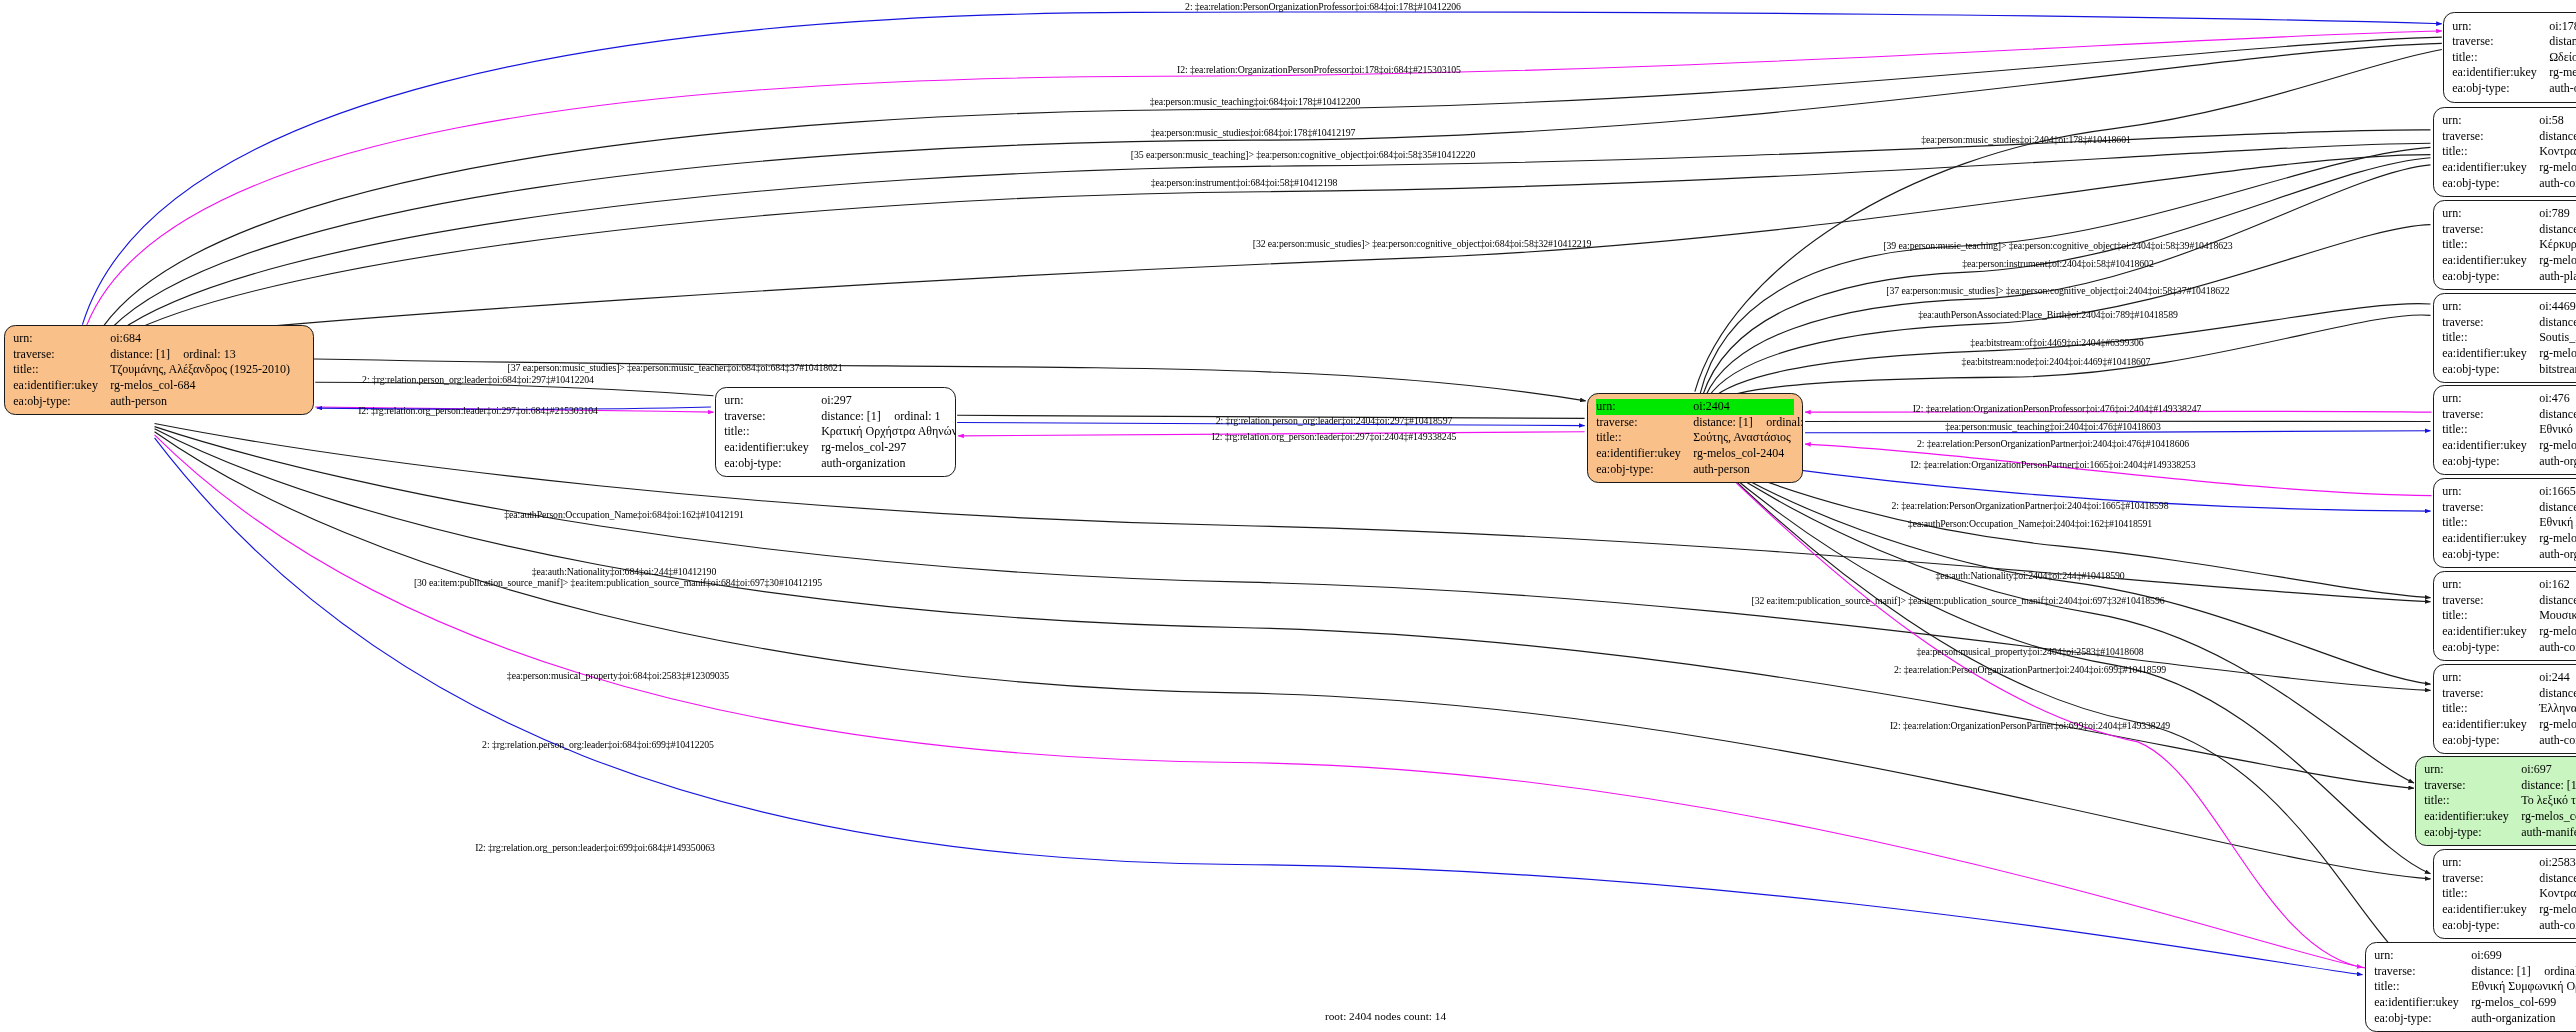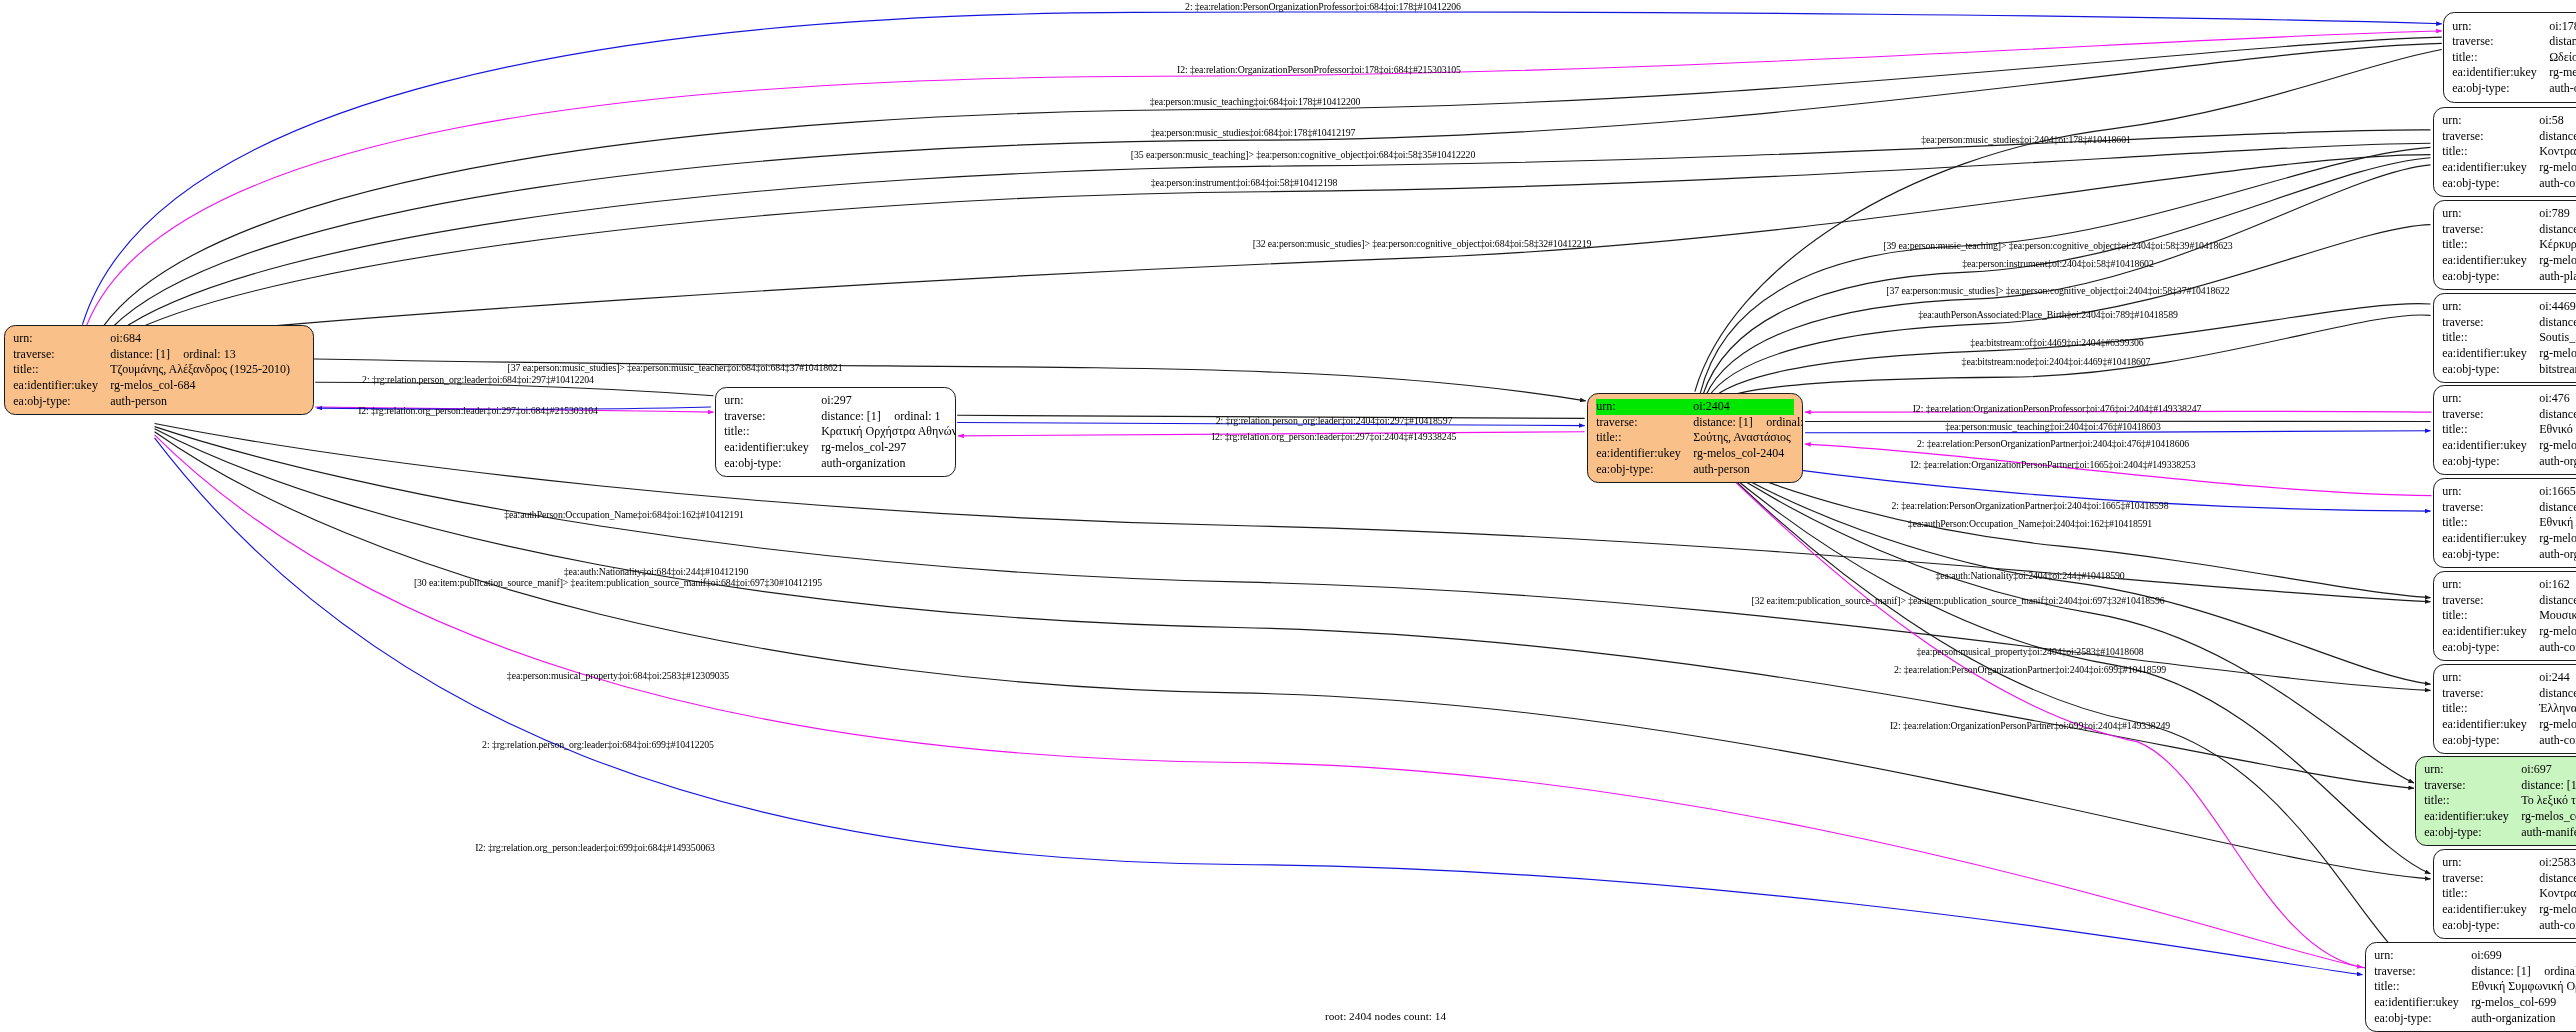--- a/index.html
+++ b/index.html
@@ -513,21 +513,21 @@
       <div class="elabel" style="left: 478px; top: 411px;">I2: ‡rg:relation.org_person:leader‡oi:297‡oi:684‡#215303104</div>
       <div class="elabel" style="left: 1334px; top: 421px;">2: ‡rg:relation.person_org:leader‡oi:2404‡oi:297‡#10418597</div>
       <div class="elabel" style="left: 1334px; top: 437px;">I2: ‡rg:relation.org_person:leader‡oi:297‡oi:2404‡#149338245</div>
       <div class="elabel" style="left: 2057px; top: 409px;">I2: ‡ea:relation:OrganizationPersonProfessor‡oi:476‡oi:2404‡#149338247</div>
       <div class="elabel" style="left: 2053px; top: 427px;">‡ea:person:music_teaching‡oi:2404‡oi:476‡#10418603</div>
       <div class="elabel" style="left: 2053px; top: 444px;">2: ‡ea:relation:PersonOrganizationPartner‡oi:2404‡oi:476‡#10418606</div>
       <div class="elabel" style="left: 2053px; top: 465px;">I2: ‡ea:relation:OrganizationPersonPartner‡oi:1665‡oi:2404‡#149338253</div>
       <div class="elabel" style="left: 2030px; top: 506px;">2: ‡ea:relation:PersonOrganizationPartner‡oi:2404‡oi:1665‡#10418598</div>
       <div class="elabel" style="left: 2030px; top: 524px;">‡ea:authPerson:Occupation_Name‡oi:2404‡oi:162‡#10418591</div>
       <div class="elabel" style="left: 624px; top: 515px;">‡ea:authPerson:Occupation_Name‡oi:684‡oi:162‡#10412191</div>
-      <div class="elabel" style="left: 656px; top: 572px;">‡ea:auth:Nationality‡oi:684‡oi:244‡#10412190</div>
+      <div class="elabel" style="left: 624px; top: 572px;">‡ea:auth:Nationality‡oi:684‡oi:244‡#10412190</div>
       <div class="elabel" style="left: 1958px; top: 601px;">[32 ea:item:publication_source_manif]&gt; ‡ea:item:publication_source_manif‡oi:2404‡oi:697‡32#10418596</div>
       <div class="elabel" style="left: 2030px; top: 576px;">‡ea:auth:Nationality‡oi:2404‡oi:244‡#10418590</div>
       <div class="elabel" style="left: 618px; top: 583px;">[30 ea:item:publication_source_manif]&gt; ‡ea:item:publication_source_manif‡oi:684‡oi:697‡30#10412195</div>
       <div class="elabel" style="left: 2030px; top: 652px;">‡ea:person:musical_property‡oi:2404‡oi:2583‡#10418608</div>
       <div class="elabel" style="left: 618px; top: 676px;">‡ea:person:musical_property‡oi:684‡oi:2583‡#12309035</div>
       <div class="elabel" style="left: 2030px; top: 670px;">2: ‡ea:relation:PersonOrganizationPartner‡oi:2404‡oi:699‡#10418599</div>
       <div class="elabel" style="left: 2030px; top: 726px;">I2: ‡ea:relation:OrganizationPersonPartner‡oi:699‡oi:2404‡#149338249</div>
       <div class="elabel" style="left: 598px; top: 745px;">2: ‡rg:relation.person_org:leader‡oi:684‡oi:699‡#10412205</div>
       <div class="elabel" style="left: 595px; top: 848px;">I2: ‡rg:relation.org_person:leader‡oi:699‡oi:684‡#149350063</div>
     </div>

